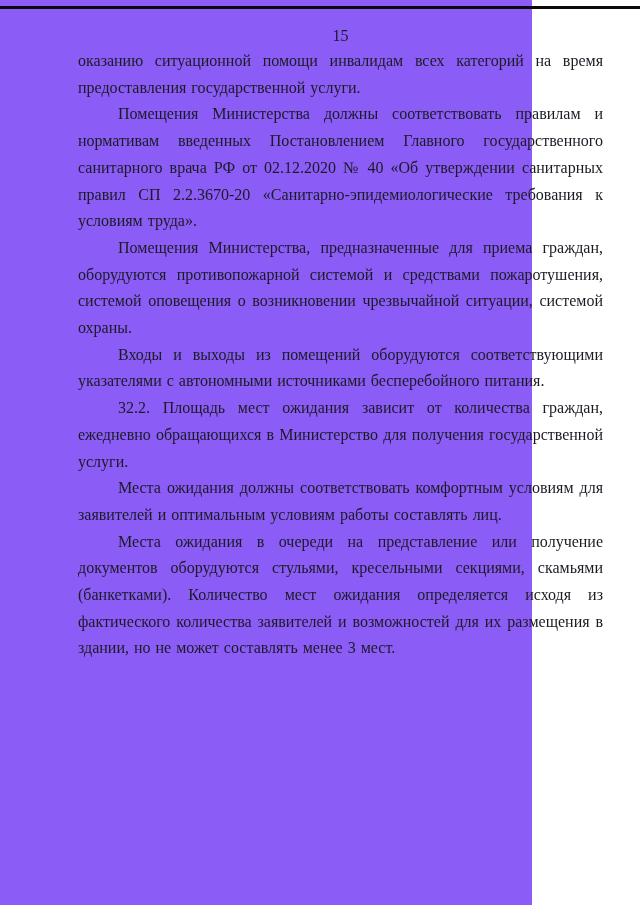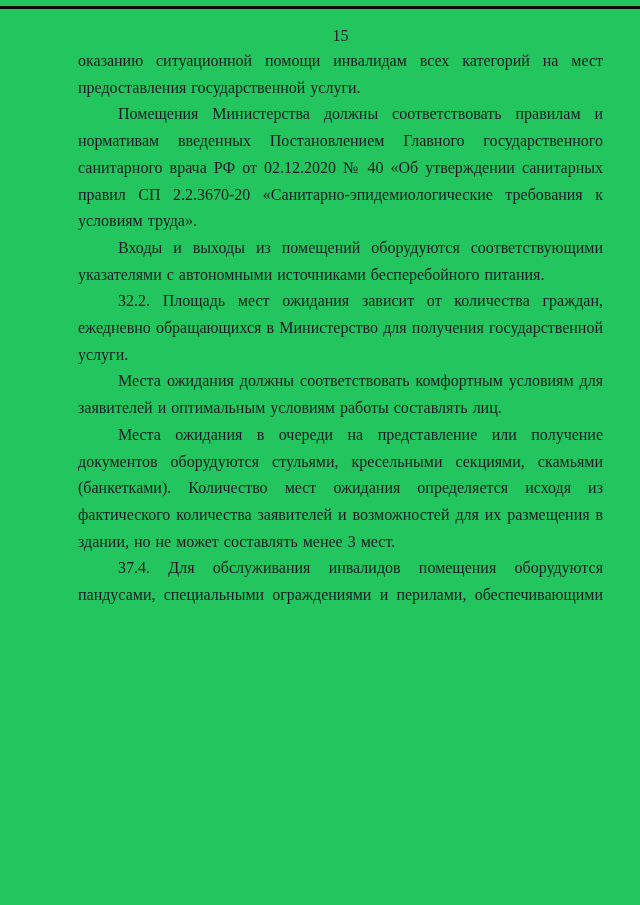--- a/index.html
+++ b/index.html
@@ -5,23 +5,23 @@
   html, body {
     margin: 0;
     padding: 0;
     background: #ffffff;
     width: 640px;
     height: 905px;
     overflow: hidden;
   }
   .page {
     position: relative;
-    width: 640px;
+    width: 532px;
     height: 905px;
-    background: #22c55e;
+    background: #8b5cf6;
     font-family: "Liberation Serif", "DejaVu Serif", serif;
     color: #1b1b24;
     box-sizing: border-box;
   }
   .scan-line {
     position: absolute;
     top: 6px;
     left: 0;
     width: 640px;
     height: 3px;
@@ -57,21 +57,21 @@
     text-align-last: justify;
   }
 </style>
 </head>
 <body>
 
 <div class="page">
   <div class="scan-line"></div>
   <div class="page-number">15</div>
   <div class="body-text">
-    <p class="para no-indent">оказанию ситуационной помощи инвалидам всех категорий на мест предоставления государственной услуги.</p>
+    <p class="para no-indent">оказанию ситуационной помощи инвалидам всех категорий на время предоставления государственной услуги.</p>
     <p class="para">Помещения Министерства должны соответствовать правилам и нормативам введенных Постановлением Главного государственного санитарного врача РФ от 02.12.2020 № 40 «Об утверждении санитарных правил СП 2.2.3670-20 «Санитарно-эпидемиологические требования к условиям труда».</p>
+    <p class="para">Помещения Министерства, предназначенные для приема граждан, оборудуются противопожарной системой и средствами пожаротушения, системой оповещения о возникновении чрезвычайной ситуации, системой охраны.</p>
     <p class="para">Входы и выходы из помещений оборудуются соответствующими указателями с автономными источниками бесперебойного питания.</p>
     <p class="para">32.2. Площадь мест ожидания зависит от количества граждан, ежедневно обращающихся в Министерство для получения государственной услуги.</p>
     <p class="para">Места ожидания должны соответствовать комфортным условиям для заявителей и оптимальным условиям работы составлять лиц.</p>
     <p class="para">Места ожидания в очереди на представление или получение документов оборудуются стульями, кресельными секциями, скамьями (банкетками). Количество мест ожидания определяется исходя из фактического количества заявителей и возможностей для их размещения в здании, но не может составлять менее 3 мест.</p>
-    <p class="para continued">37.4. Для обслуживания инвалидов помещения оборудуются пандусами, специальными ограждениями и перилами, обеспечивающими</p>
   </div>
 </div>
 
 </body></html>

